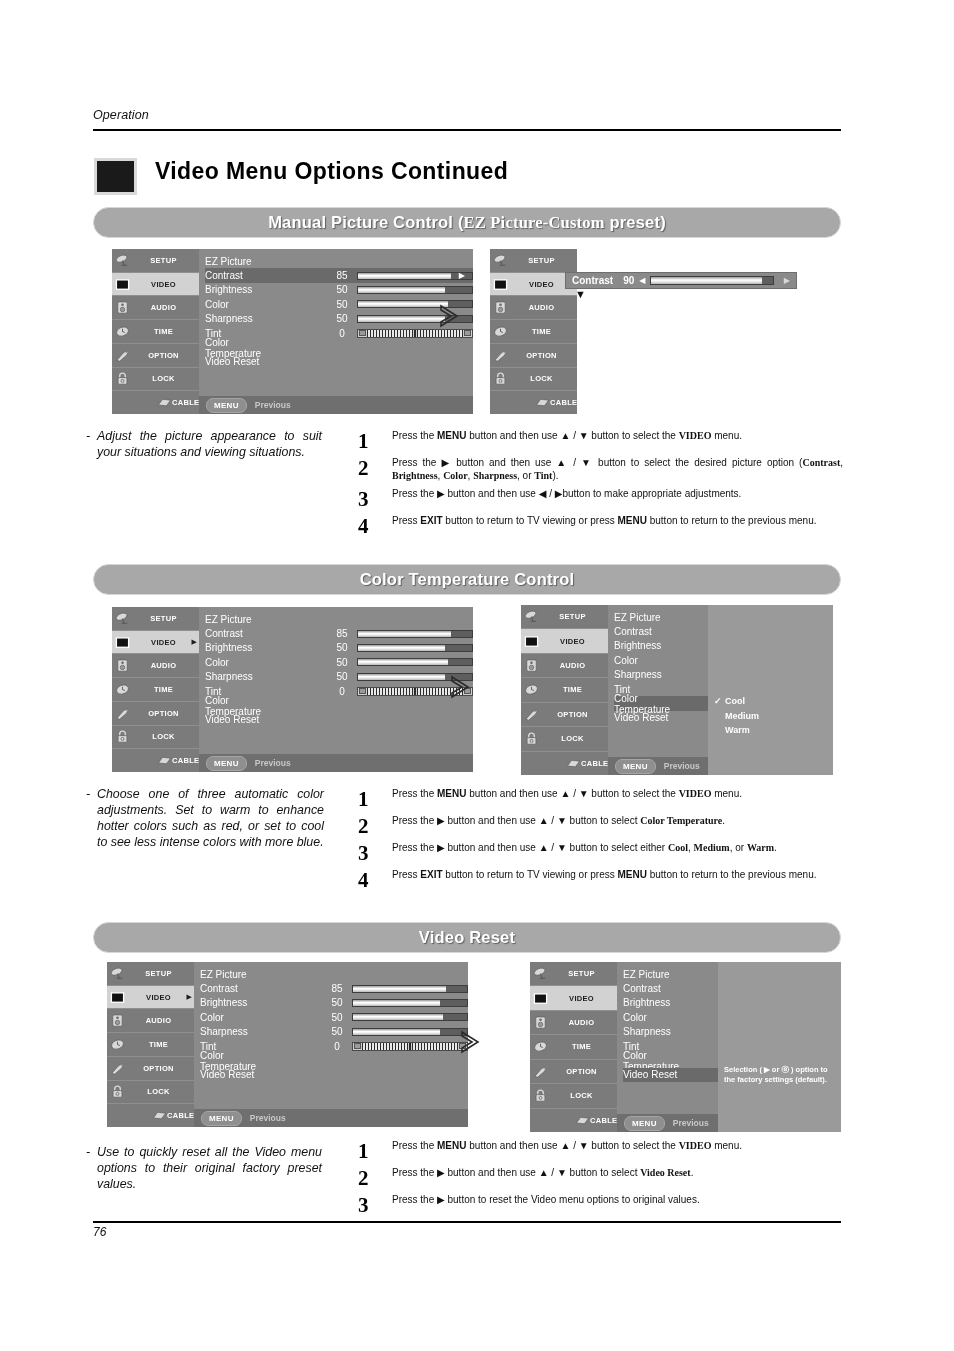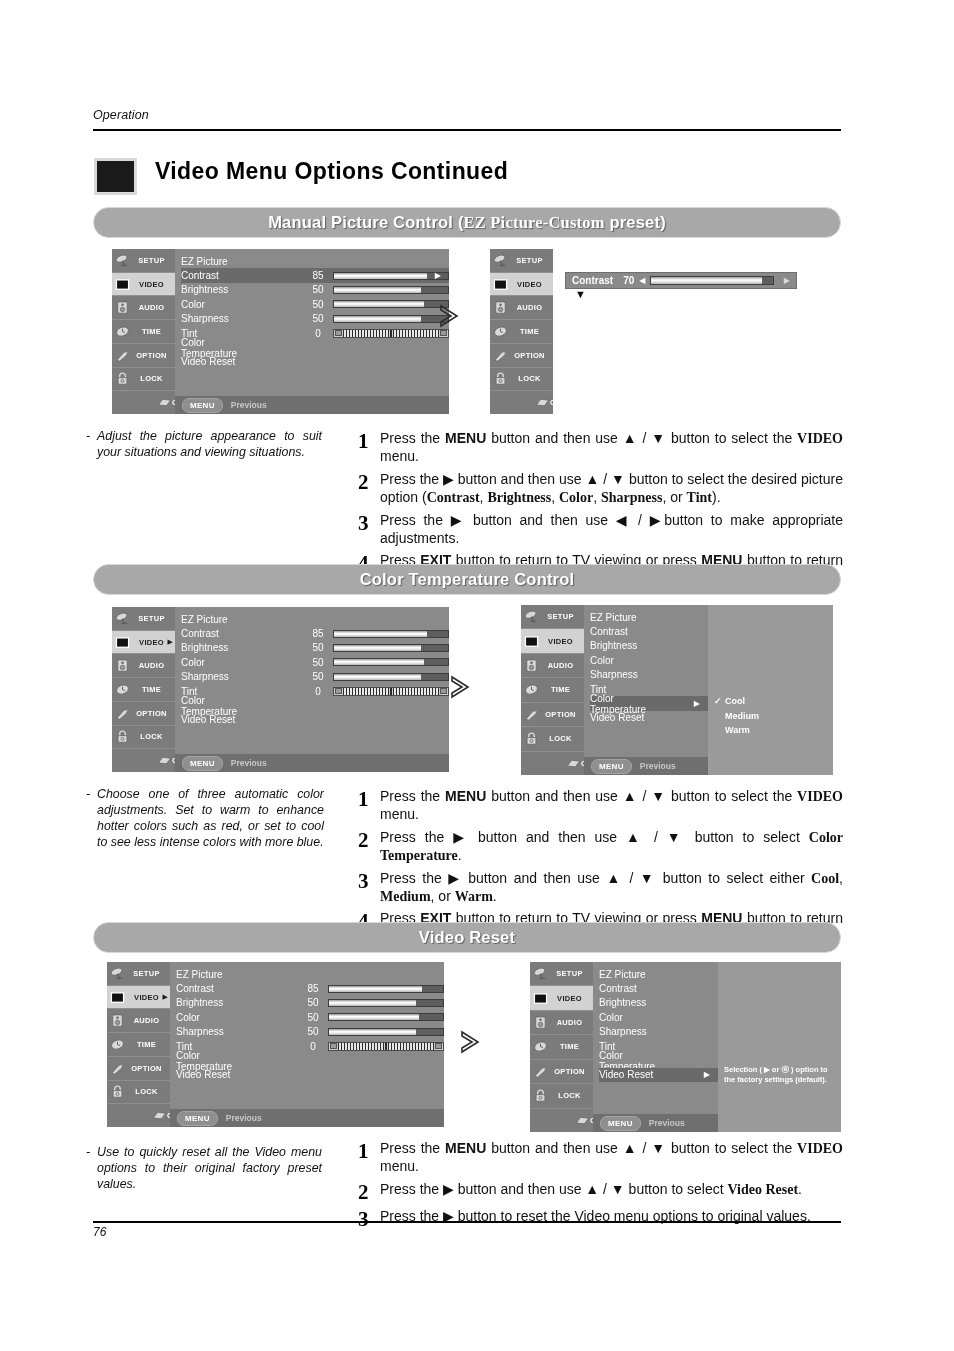--- a/index.html
+++ b/index.html
@@ -46,21 +46,21 @@
   .banner span {
     color:#ffffff; font-size:16.5px; font-weight:bold;
     text-shadow:1px 1px 1px rgba(70,70,70,.75);
     letter-spacing:0.2px;
   }
   .banner .bold-serif { font-family:"Liberation Serif", serif; font-weight:bold; }
 
   
   .osd { position:absolute; display:flex; }
   .osd-side {
-    width:63px; background:#7b7b7b;
+    width:87px; background:#7b7b7b;
     display:flex; flex-direction:column;
   }
   .osd-side .si {
     flex:1 1 0; display:flex; align-items:center;
     border-bottom:1px solid #8f8f8f;
     padding-left:3px; box-sizing:border-box;
     position:relative;
   }
   .osd-side .si:last-child { border-bottom:none;padding-left:45px; }
   .osd-side .si.active { background:#d2d2d2; }
@@ -161,21 +161,21 @@
   }
   .desc .dash { position:absolute; left:0; }
   .desc .body { display:block; margin-left:11px; text-align:justify; }
 
   .steps { position:absolute; }
   .step { display:flex; margin-bottom:5px; }
   .step .num {
     font-size:21px; font-weight:bold; font-family:"Liberation Serif", serif;
     width:22px; flex:0 0 22px; line-height:1; padding-top:1px;
   }
-  .step .txt { font-size:14px; line-height:1.28; color:#111; flex:1; }
+  .step .txt { font-size:10px; line-height:1.28; color:#111; flex:1;margin-left:12px; }
   .step .txt b { font-weight:bold; }
   .step .txt .hv { font-family:"Liberation Serif", serif; font-weight:bold; }
   .j { text-align:justify; }
 
   .rule-bot {
     position:absolute; left:93px; top:1221px; width:748px; height:1.6px;
     background:#000;
   }
   .pageno {
     position:absolute; left:93px; top:1225px;
@@ -386,21 +386,21 @@
             <svg viewBox="0 0 16 14">
               <path d="M1.5 9.5 L6 3.5 L14.5 4.5 L10 10.5 Z" fill="#d8d8d8" stroke="#5a5a5a" stroke-width=".7"></path>
             </svg>
           </span>
           <span class="lbl">CABLE</span>
         </div>
       </div>
     </div>
   <div class="float-osd" id="s1-float" style="left:565px; top:272px; width:232px;">
       <span class="nm">Contrast</span>
-      <span class="vl">70</span>
+      <span class="vl">90</span>
       <span class="lt">◀</span>
       <div class="bar" style="width: 152px; height: 9px; margin: 0px 5px;">
         <div class="fill" style="width: 91%;"></div>
       </div>
       <span class="rt">▶</span>
     </div>
   <div class="down-caret" id="s1-caret" style="left:575px; top:288px;">▼</div>
 
   <div class="chev" style="left:437px; top:302px;">
     <svg viewBox="0 0 26 28">

